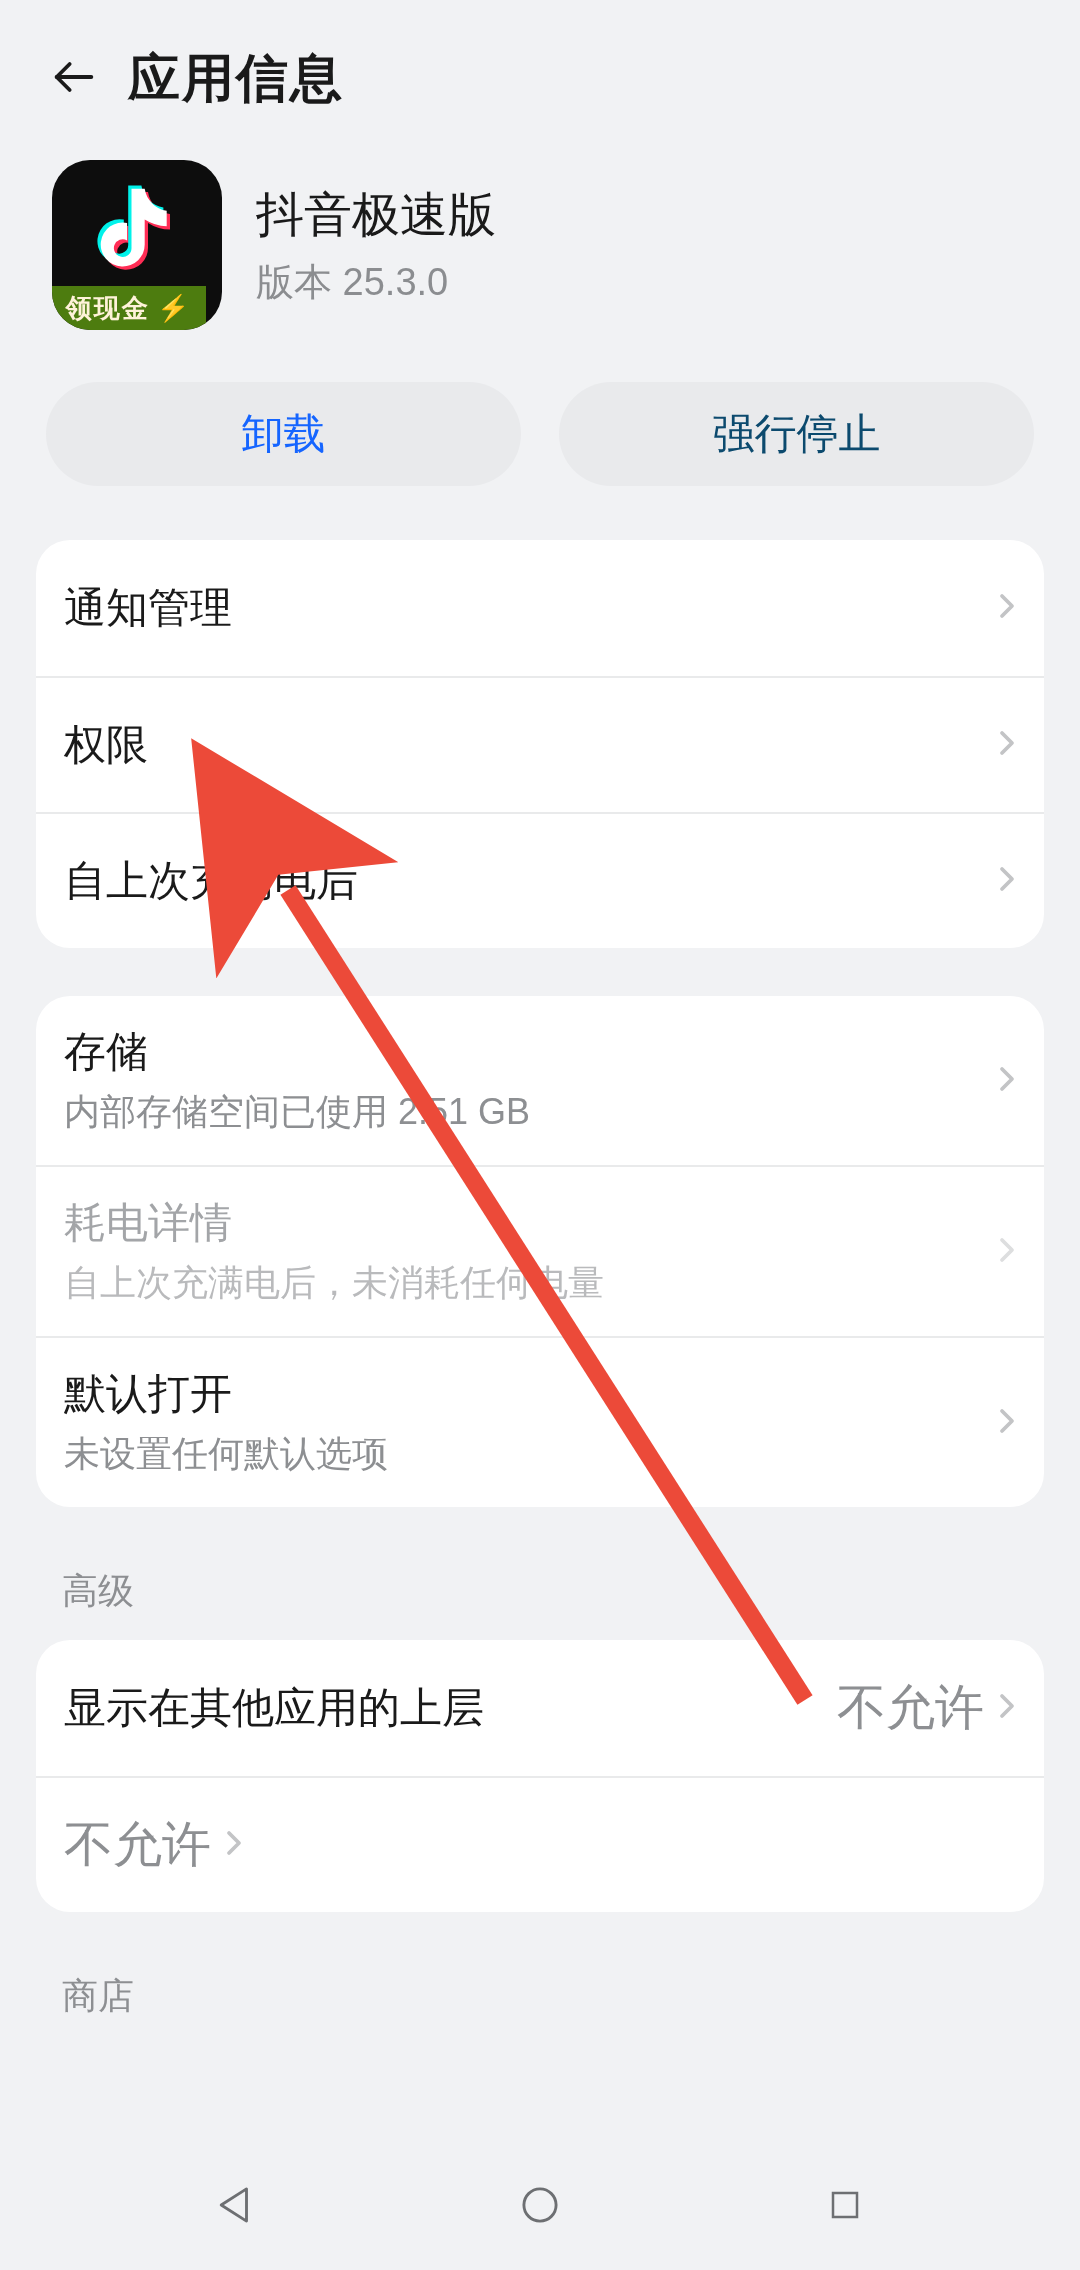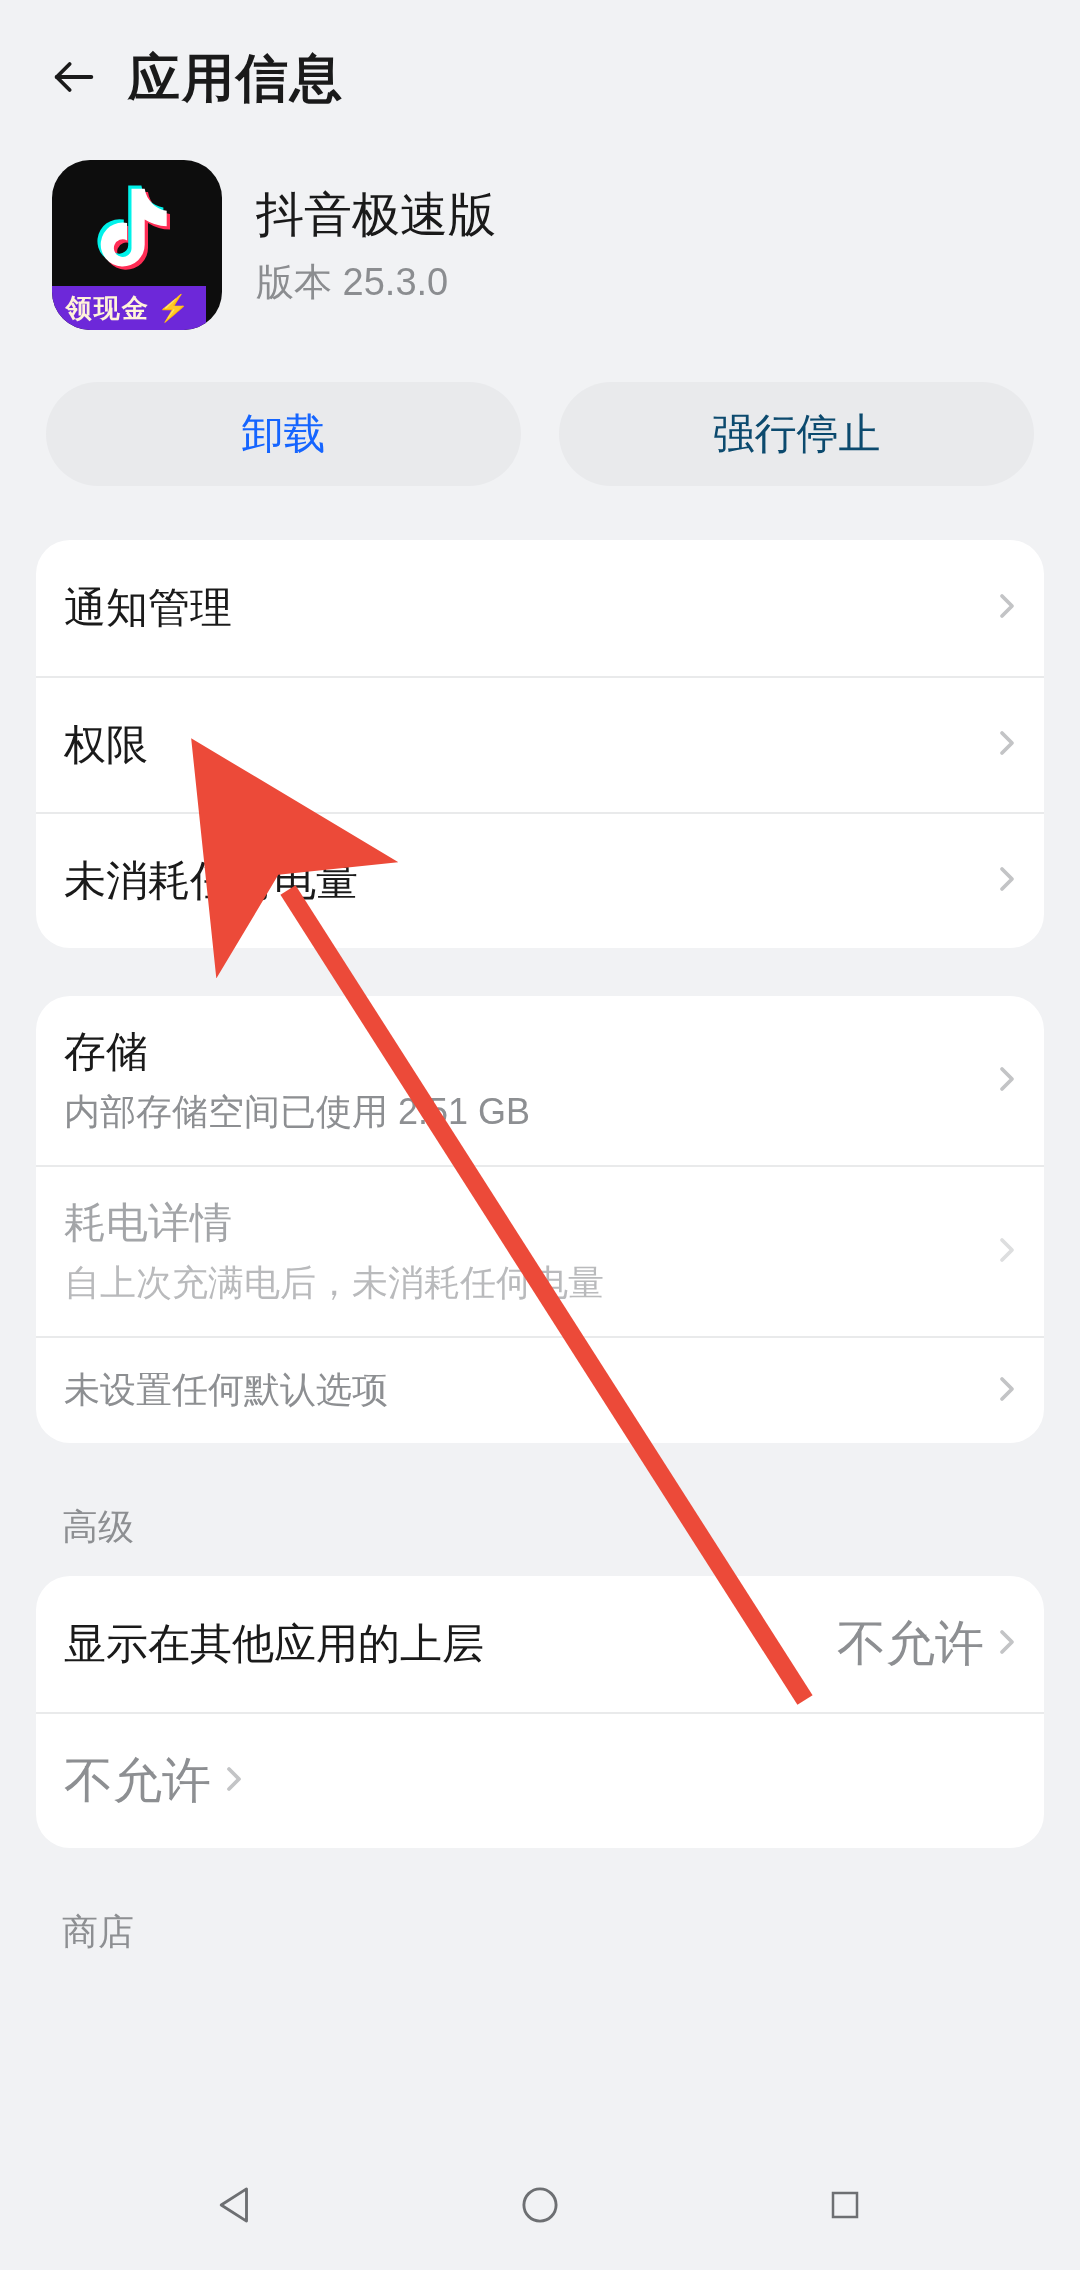--- a/index.html
+++ b/index.html
@@ -38,21 +38,21 @@
   }
   .app-icon .note {
     position: absolute;
     left: 50%; top: 44%;
     transform: translate(-50%, -50%);
   }
   .app-icon .banner {
     position: absolute;
     left: 0; right: 16px; bottom: 0;
     height: 44px;
-    background: #6d28d9;
+    background: #4d7c0f;
     color: #fff3d9;
     font-size: 26px;
     font-weight: 600;
     display: flex;
     align-items: center;
     justify-content: center;
     gap: 8px;
     letter-spacing: 2px;
   }
   .app-icon .banner .bolt { color: #ffe15a; }
@@ -186,21 +186,21 @@
         <div class="row-title">权限</div>
       </div>
     <div class="chevron">
       <svg viewBox="0 0 24 24" fill="none" stroke="#c3c4c6" stroke-width="3" stroke-linecap="round" stroke-linejoin="round">
           <polyline points="8,4 16,12 8,20"></polyline>
         </svg>
     </div>
   </div>
   <div class="row">
     <div class="row-labels">
-        <div class="row-title">未消耗任何电量</div>
+        <div class="row-title">自上次充满电后</div>
       </div>
     <div class="chevron">
       <svg viewBox="0 0 24 24" fill="none" stroke="#c3c4c6" stroke-width="3" stroke-linecap="round" stroke-linejoin="round">
           <polyline points="8,4 16,12 8,20"></polyline>
         </svg>
     </div>
   </div>
 </div>
 
 <div class="card">
@@ -221,20 +221,21 @@
       <div class="row-sub muted">自上次充满电后，未消耗任何电量</div>
     </div>
     <div class="chevron">
       <svg viewBox="0 0 24 24" fill="none" stroke="#dddedf" stroke-width="3" stroke-linecap="round" stroke-linejoin="round">
           <polyline points="8,4 16,12 8,20"></polyline>
         </svg>
     </div>
   </div>
   <div class="row two-line">
     <div class="row-labels">
+      <div class="row-title">默认打开</div>
       <div class="row-sub">未设置任何默认选项</div>
     </div>
     <div class="chevron">
       <svg viewBox="0 0 24 24" fill="none" stroke="#c3c4c6" stroke-width="3" stroke-linecap="round" stroke-linejoin="round">
           <polyline points="8,4 16,12 8,20"></polyline>
         </svg>
     </div>
   </div>
 </div>
 

